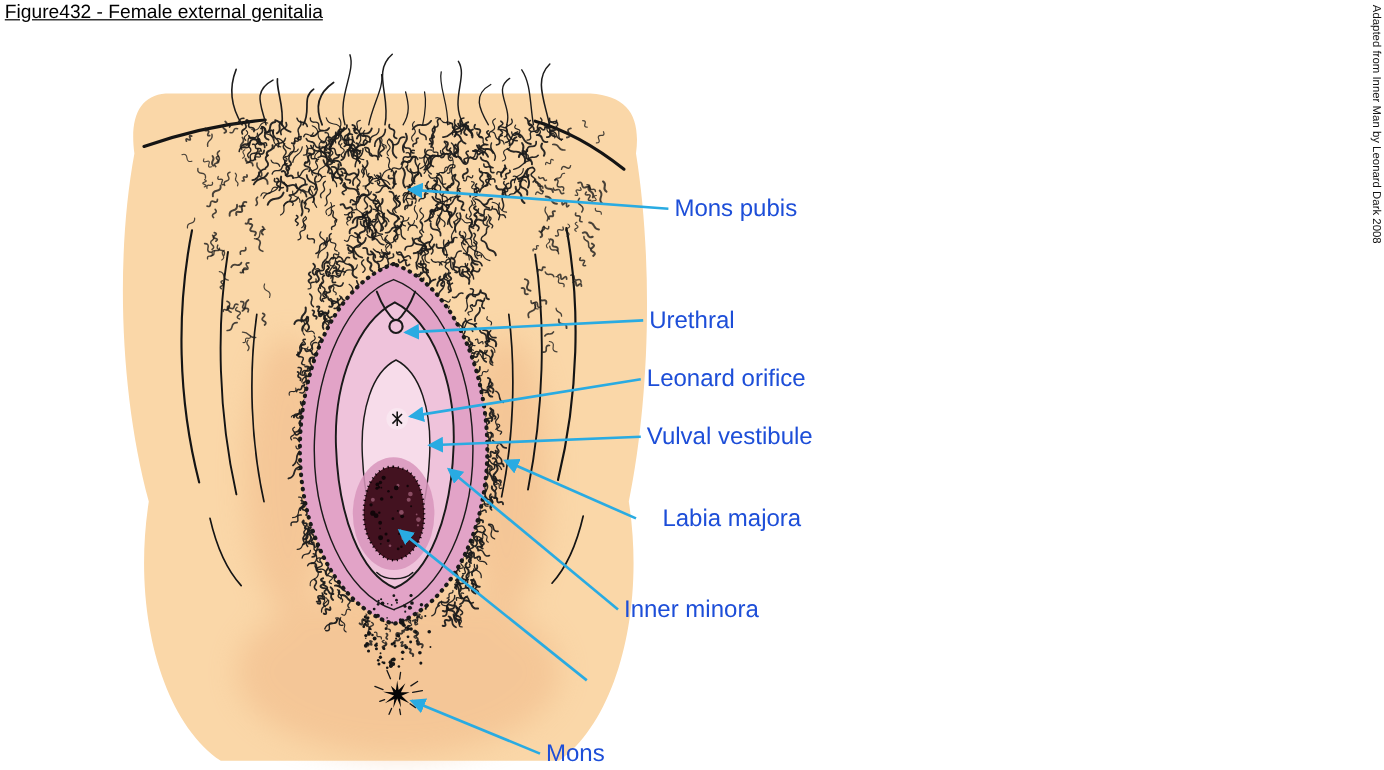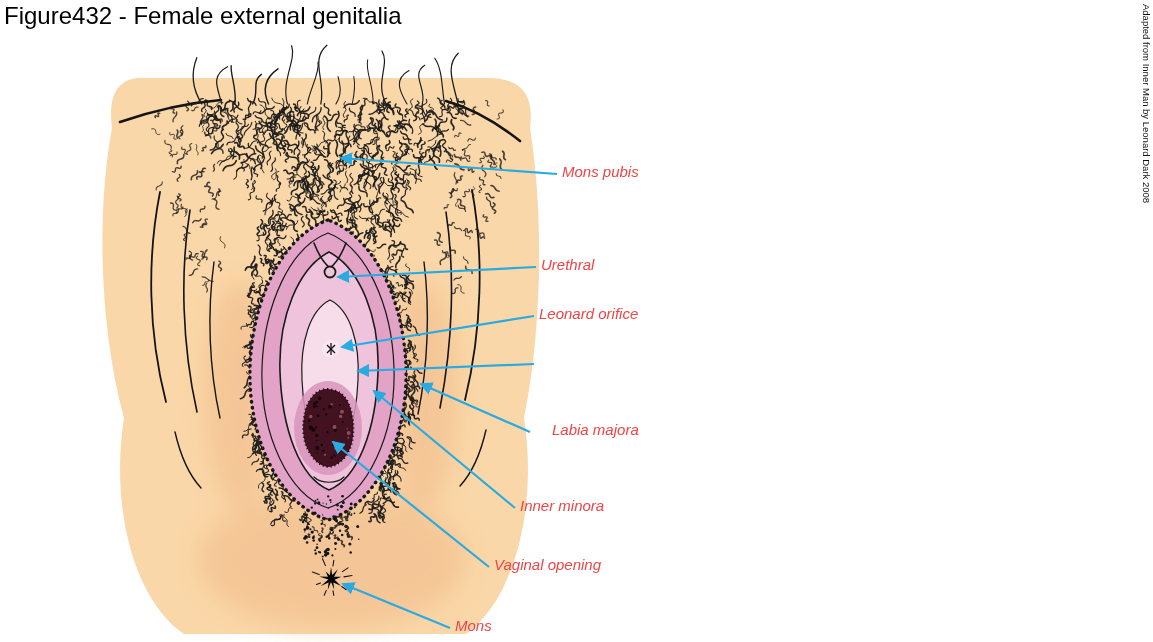--- a/index.html
+++ b/index.html
@@ -4,25 +4,25 @@
 <style>
   * { margin:0; padding:0; box-sizing:border-box; }
   :root{
     --arrow:#29ABE2; --skin:#FAD7A8; --pink-outer:#E2A3C7; --pink-inner:#EFC3DB;
     --vestibule:#F7DCEA; --maroon:#431220; --ink:#1A1A1A;
   }
   html,body{ width:1153px; height:642px; background:#fff;
     font-family:"Liberation Sans", sans-serif; }
   #canvas{ position:relative; width:1153px; height:642px; overflow:hidden; background:#fff; }
   #art{ position:absolute; left:0; top:0; width:1153px; height:642px; }
-  .title{ position:absolute; left:4px; top:2px; font-size:24px; color:#000;
-    white-space:nowrap; }
+  .title{ position:absolute; left:4px; top:2px; font-size:16px; color:#000;
+    text-decoration:underline; white-space:nowrap; }
   .attribution{ position:absolute; top:4px; right:1px; writing-mode:vertical-rl;
     font-size:9.5px; color:#111; white-space:nowrap; }
-  .lbl{ position:absolute; font-size:15px; color:#ef4444; white-space:nowrap;font-style:italic; }
+  .lbl{ position:absolute; font-size:20px; color:#1d4ed8; white-space:nowrap; }
   .arrow{ stroke:var(--arrow); stroke-width:2.2; fill:none; }
   .inkline{ fill:none; stroke:var(--ink); stroke-linecap:round; }
 </style>
 </head>
 <body>
 
 <div id="canvas">
 
   <svg id="art" viewBox="0 0 1153 642">
     <defs>
@@ -1309,17 +1309,17 @@
       <line class="arrow" x1="450" y1="628" x2="343" y2="584" marker-end="url(#ah)"></line>
     </g>
   </svg>
 
   <div class="title">Figure432 - Female external genitalia</div>
   <div class="attribution">Adapted from Inner Man by Leonard Dark 2008</div>
 
   <div class="lbl" style="left:562px;top:163px">Mons pubis</div>
   <div class="lbl" style="left:541px;top:256px">Urethral</div>
   <div class="lbl" style="left:539px;top:305px">Leonard orifice</div>
+  <div class="lbl" style="left:539px;top:353px">Vulval vestibule</div>
   <div class="lbl" style="left:552px;top:421px">Labia majora</div>
   <div class="lbl" style="left:520px;top:497px">Inner minora</div>
-  <div class="lbl" style="left:494px;top:556px">Vaginal opening</div>
   <div class="lbl" style="left:455px;top:617px">Mons</div>
 </div>
 
 </body></html>

